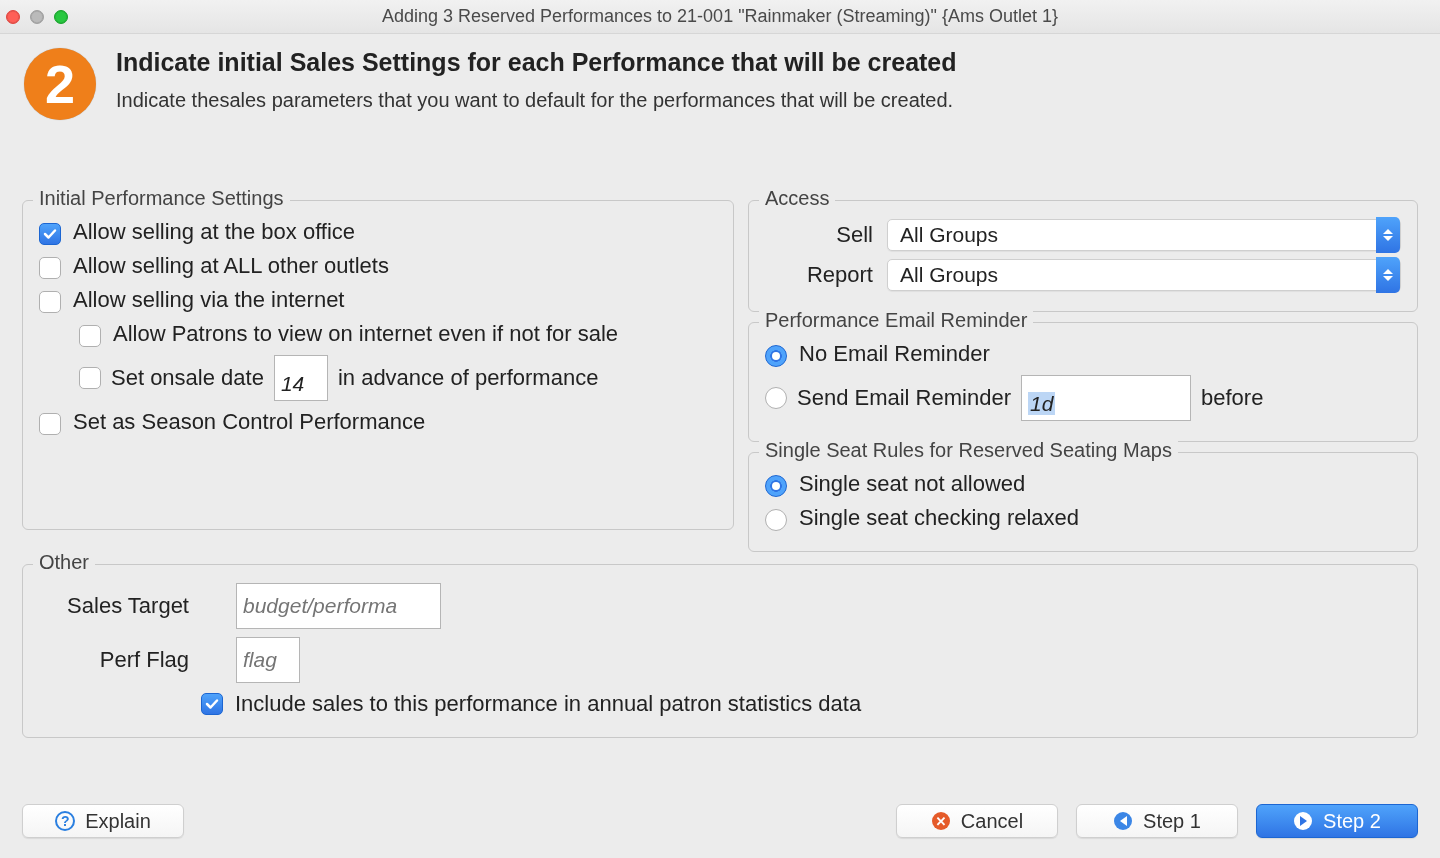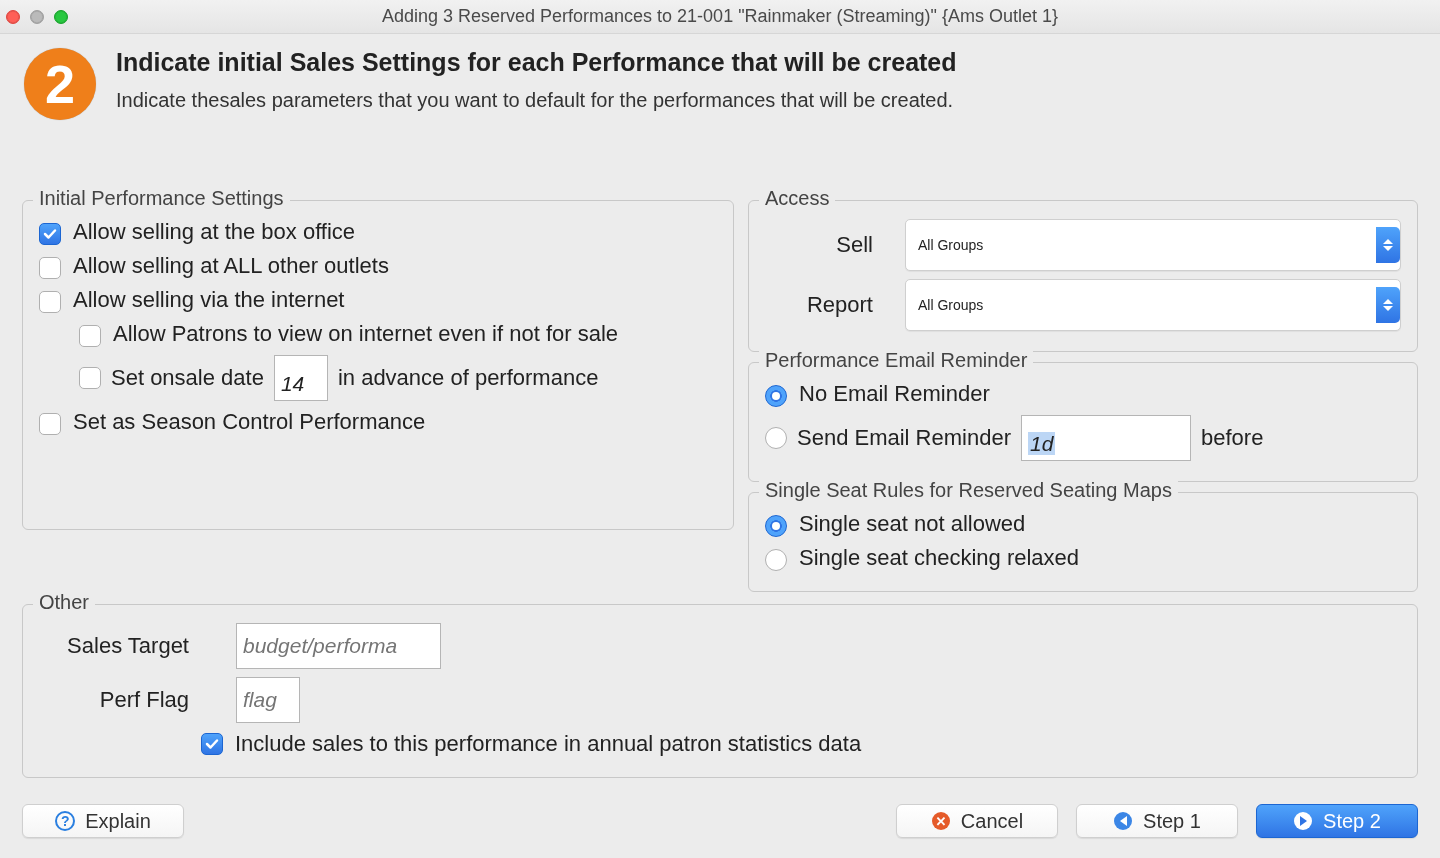--- a/index.html
+++ b/index.html
@@ -167,37 +167,37 @@
     font-style: italic;
   }
   .txt.small { width: 54px; }
   .txt.mid { width: 170px; }
   .txt.readonly { color:#9a9a9a;margin-left:35px; }
   .selected-text { background: #bcd6f5; padding: 0 2px;}
   
   .access-row {
     display: flex;
     align-items: center;
-    gap: 32px;
+    gap: 14px;
     padding: 4px 0;
   }
   .access-label {
     width: 108px; text-align: right;
     font-size: 22px;
   }
   .select {
     flex: 1;
-    height: 52px;
+    height: 32px;
     background: #fff;
     border: 1px solid #cfcfcf;
     border-radius: 5px;
     display: flex; align-items: center; justify-content: space-between;
     padding-left: 12px;
     box-shadow: 0 1px 1px rgba(0,0,0,0.06);
-    font-size: 14px;
+    font-size: 21px;
   }
   .select .caret {
     width: 24px; height: 36px;
     border-radius: 0 5px 5px 0;
     background: linear-gradient(var(--blue-grad1), var(--blue-grad2));
     display: flex; flex-direction: column; align-items: center; justify-content: center;
     gap: 2px;
   }
   .select .caret .tri {
     width: 0; height: 0;

